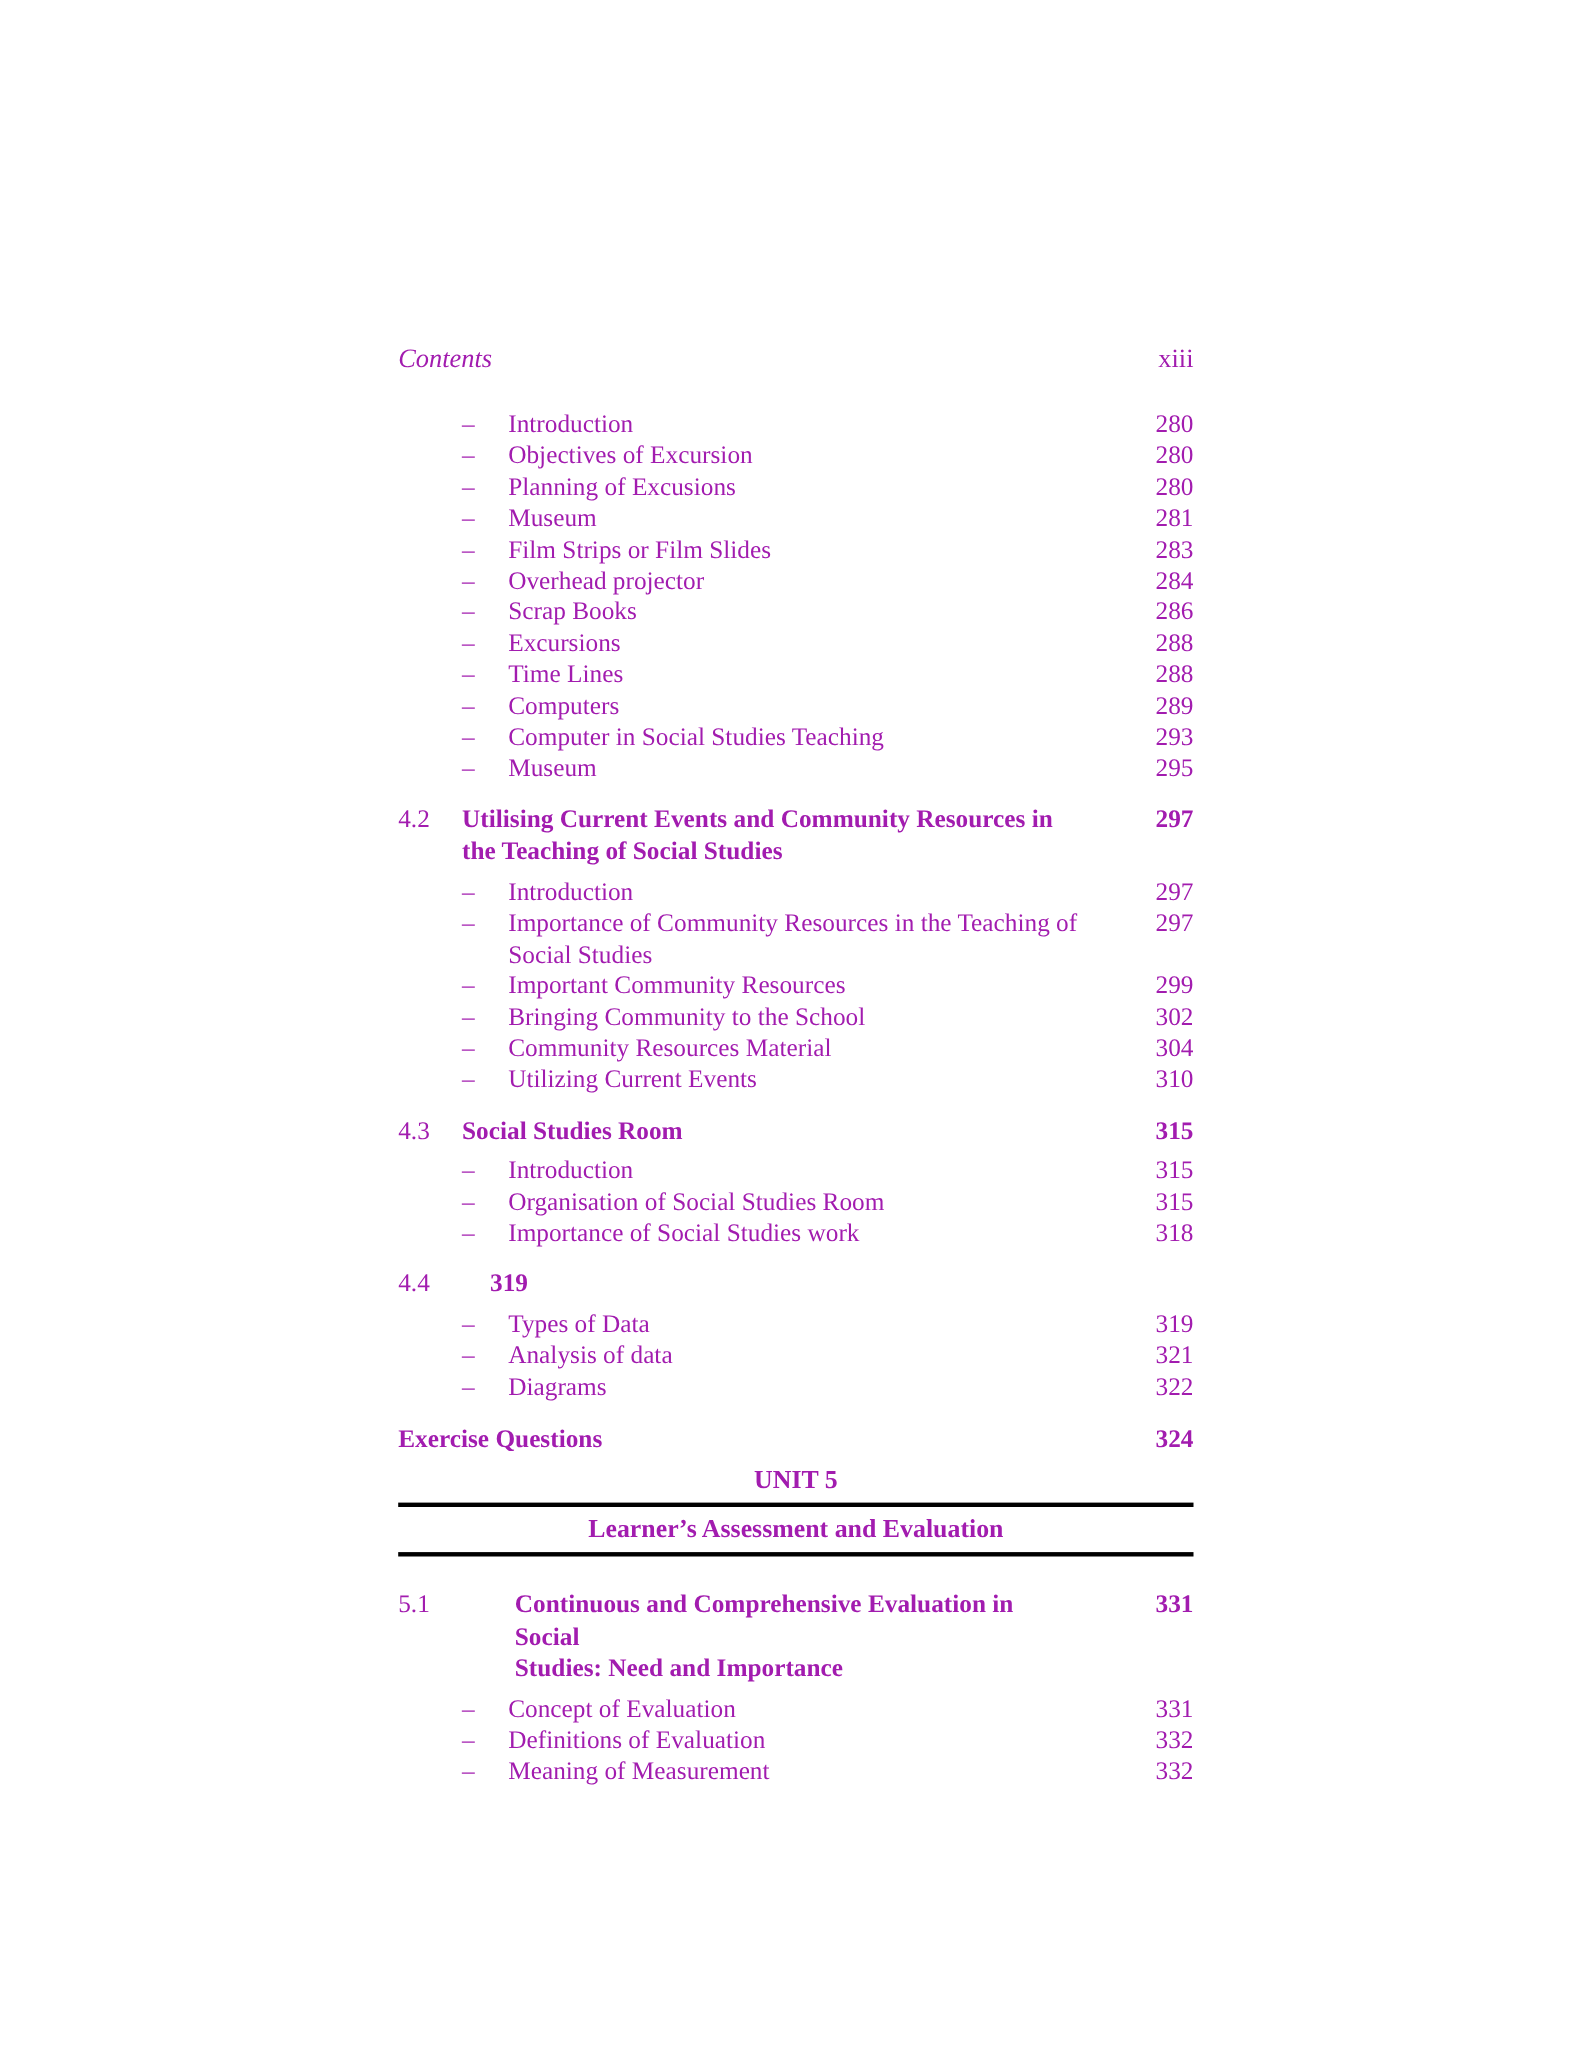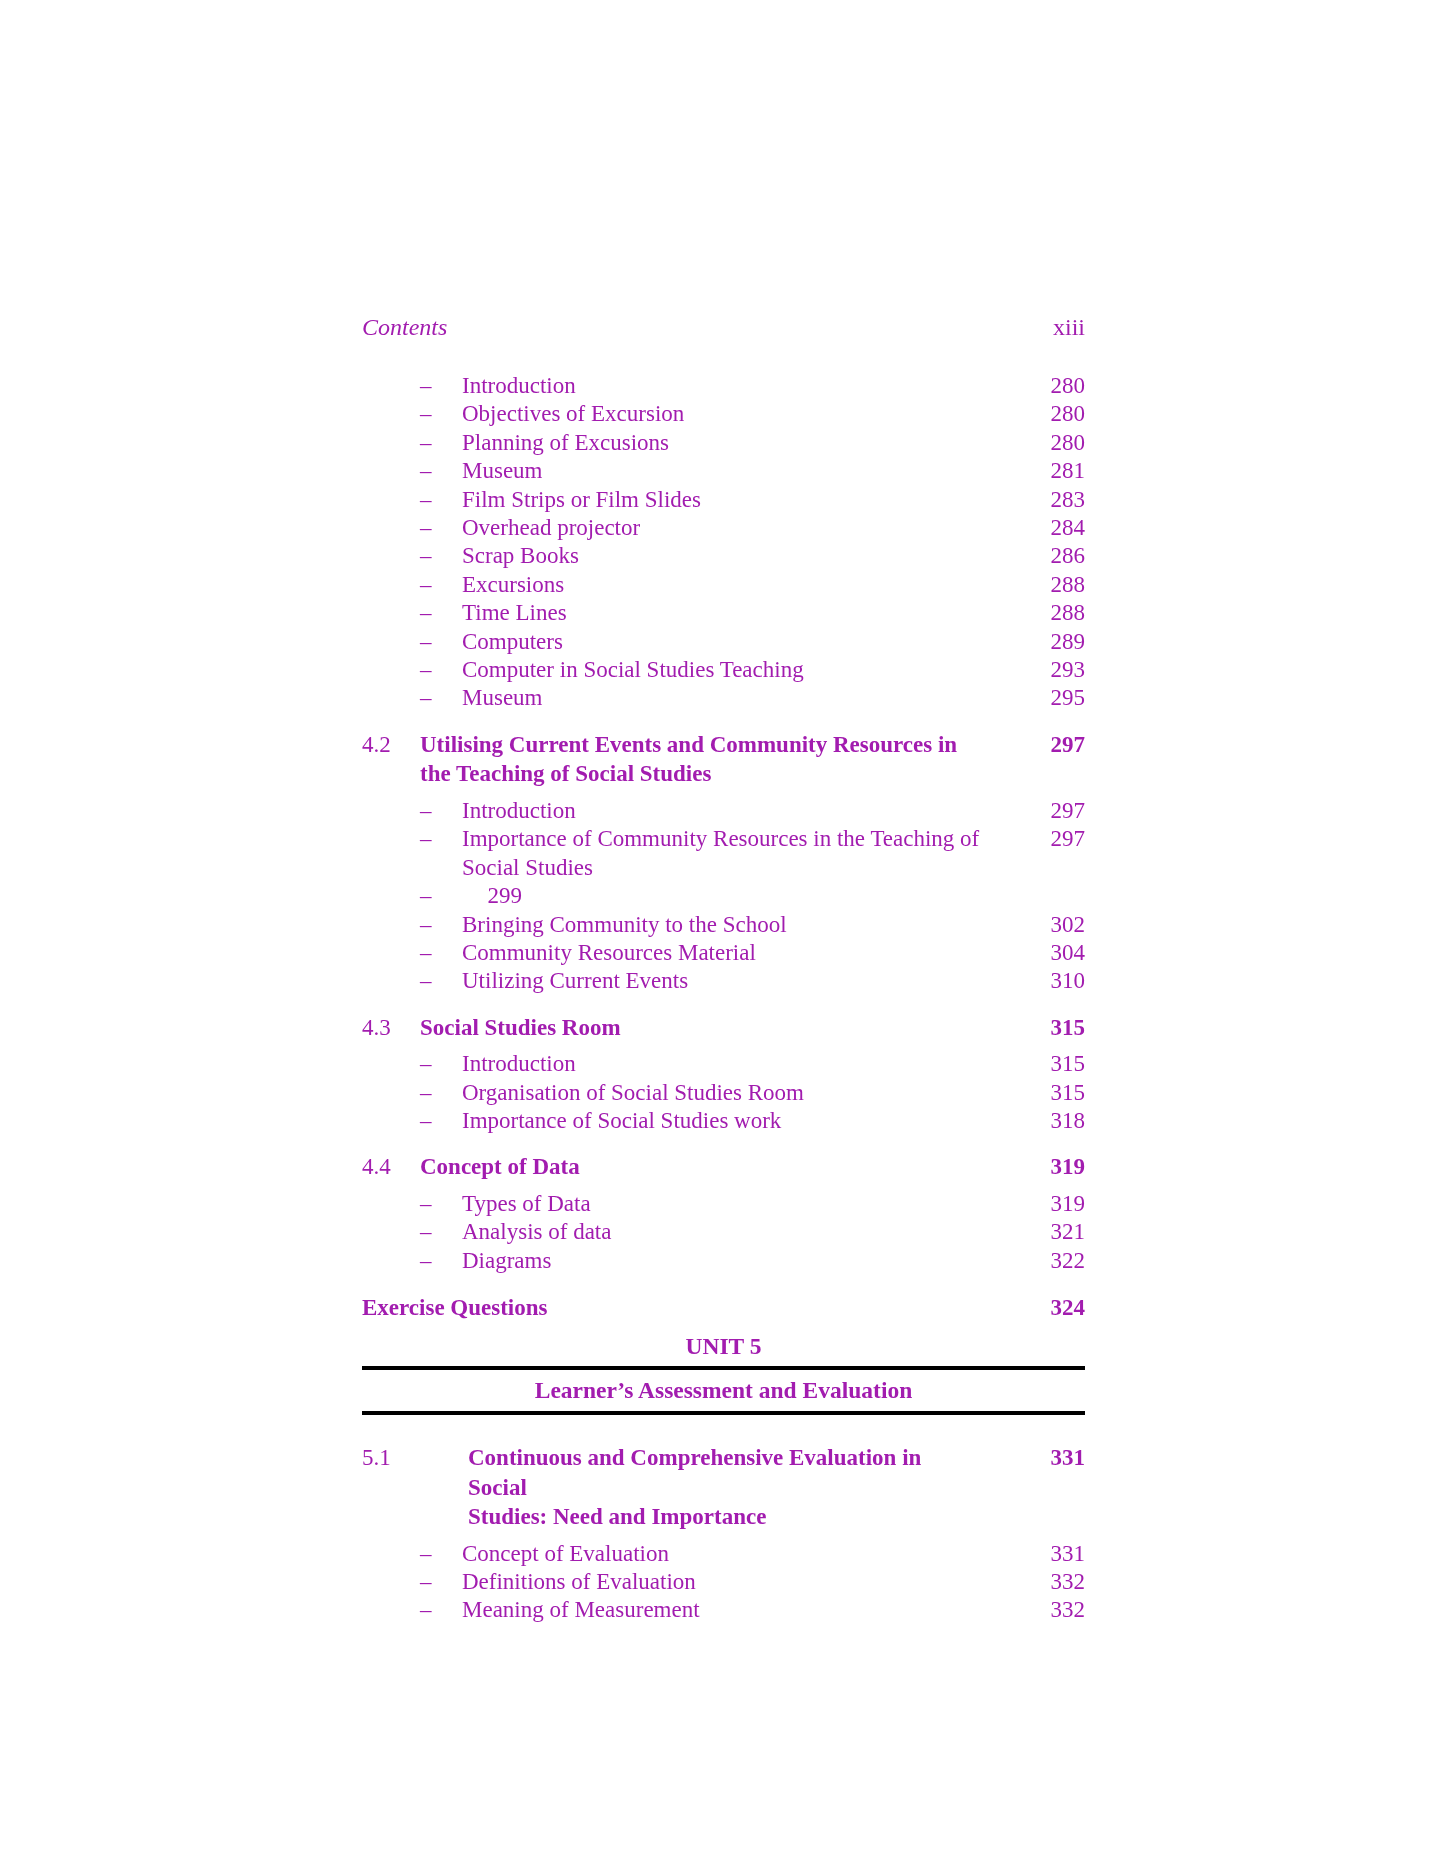--- a/index.html
+++ b/index.html
@@ -186,20 +186,21 @@
         <div class="row dash">
           <span class="col-num"></span>
           <span class="col-dash">–</span>
           <span class="col-label">Importance of Community Resources in the Teaching of
 Social Studies</span>
           <span class="col-page">297</span>
         </div>
         <div class="row dash">
           <span class="col-num"></span>
           <span class="col-dash">–</span>
+          <span class="col-label">Important Community Resources</span>
           <span class="col-page">299</span>
         </div>
         <div class="row dash">
           <span class="col-num"></span>
           <span class="col-dash">–</span>
           <span class="col-label">Bringing Community to the School</span>
           <span class="col-page">302</span>
         </div>
         <div class="row dash">
           <span class="col-num"></span>
@@ -231,21 +232,20 @@
           <span class="col-page">315</span>
         </div>
         <div class="row dash">
           <span class="col-num"></span>
           <span class="col-dash">–</span>
           <span class="col-label">Importance of Social Studies work</span>
           <span class="col-page">318</span>
         </div>
         <div class="row section">
           <span class="col-num">4.4</span>
-          <span class="col-label">Concept of Data</span>
           <span class="col-page">319</span>
         </div>
         <div class="row dash">
           <span class="col-num"></span>
           <span class="col-dash">–</span>
           <span class="col-label">Types of Data</span>
           <span class="col-page">319</span>
         </div>
         <div class="row dash">
           <span class="col-num"></span>

